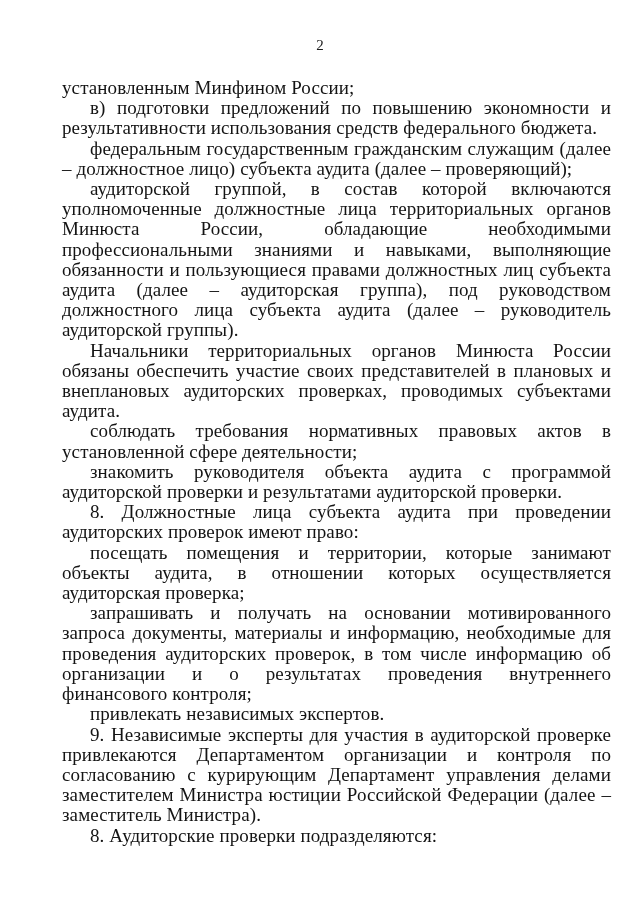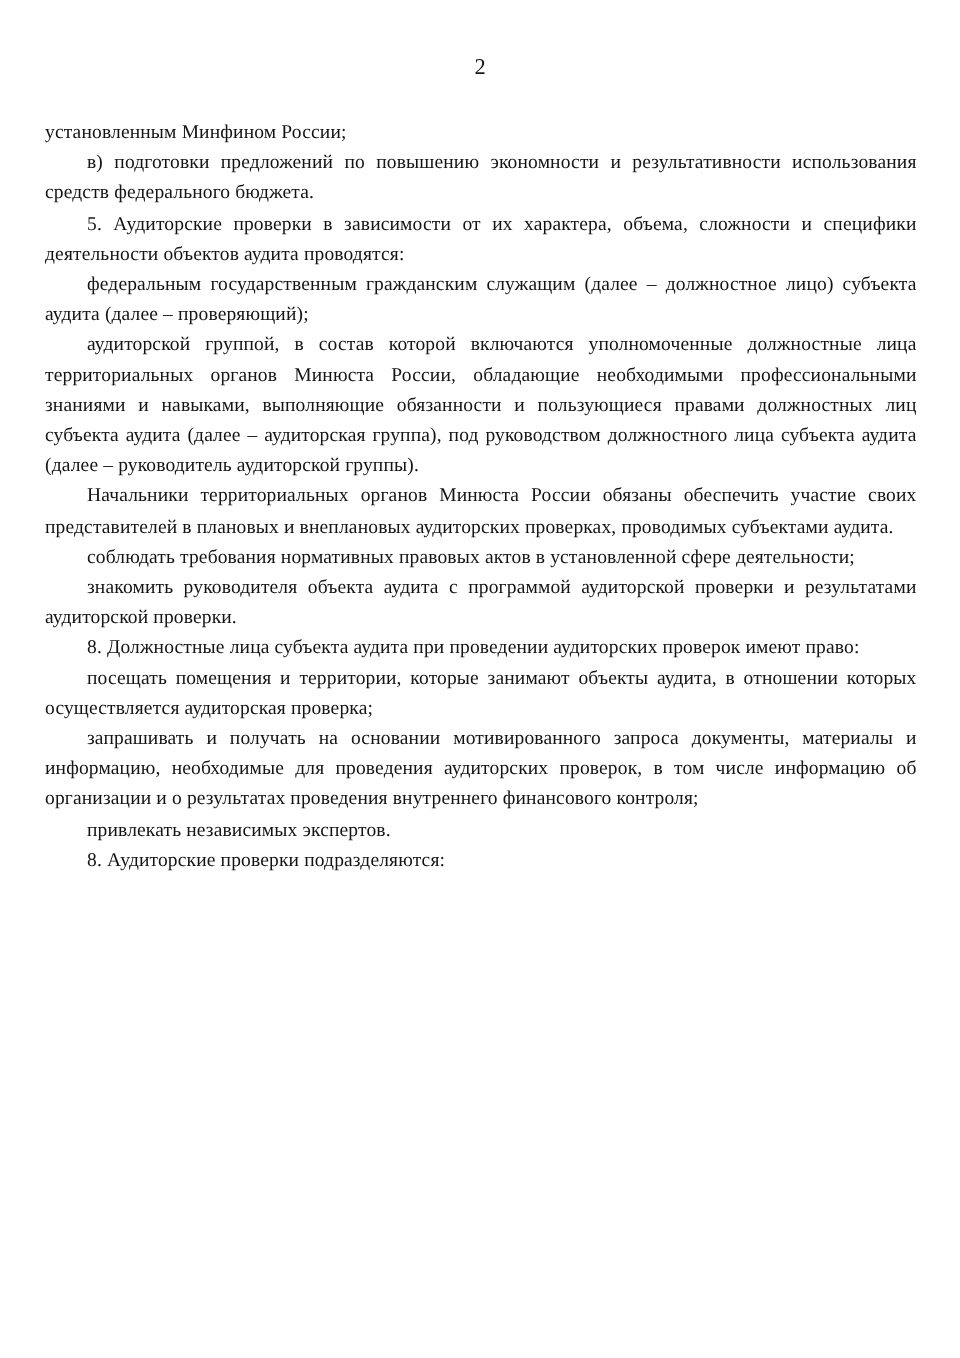--- a/index.html
+++ b/index.html
@@ -18,22 +18,22 @@
     color: #141414;
   }
   .page-number {
     padding-top: 36px;
     text-align: center;
     font-size: 15px;
     line-height: 18px;
     color: #1a1a1a;
   }
   .content {
-    margin: 24px 29px 0 30px;
-    font-size: 13px;
+    margin: 24px 29px 0 62px;
+    font-size: 19px;
     line-height: 20.2px;
     text-align: justify;
     letter-spacing: 0.1px;
   }
   p.para {
     margin: 0;
     padding: 0;
     text-indent: 28px;
   }
   p.para.no-indent {
@@ -42,25 +42,25 @@
 </style>
 </head>
 <body>
 
 <div class="page">
   <div class="page-number">2</div>
 
   <div class="content">
     <p class="para no-indent">установленным Минфином России;</p>
     <p class="para">в) подготовки предложений по повышению экономности и результативности использования средств федерального бюджета.</p>
-    <p class="para">5. Аудиторские проверки в зависимости от их характера, объема, сложности и специфики деятельности объектов аудита проводятся:</p>
     <p class="para">федеральным государственным гражданским служащим (далее – должностное лицо) субъекта аудита (далее – проверяющий);</p>
     <p class="para">аудиторской группой, в состав которой включаются уполномоченные должностные лица территориальных органов Минюста России, обладающие необходимыми профессиональными знаниями и навыками, выполняющие обязанности и пользующиеся правами должностных лиц субъекта аудита (далее – аудиторская группа), под руководством должностного лица субъекта аудита (далее – руководитель аудиторской группы).</p>
     <p class="para">Начальники территориальных органов Минюста России обязаны обеспечить участие своих представителей в плановых и внеплановых аудиторских проверках, проводимых субъектами аудита.</p>
     <p class="para">соблюдать требования нормативных правовых актов в установленной сфере деятельности;</p>
     <p class="para">знакомить руководителя объекта аудита с программой аудиторской проверки и результатами аудиторской проверки.</p>
     <p class="para">8. Должностные лица субъекта аудита при проведении аудиторских проверок имеют право:</p>
     <p class="para">посещать помещения и территории, которые занимают объекты аудита, в отношении которых осуществляется аудиторская проверка;</p>
     <p class="para">запрашивать и получать на основании мотивированного запроса документы, материалы и информацию, необходимые для проведения аудиторских проверок, в том числе информацию об организации и о результатах проведения внутреннего финансового контроля;</p>
     <p class="para">привлекать независимых экспертов.</p>
+    <p class="para">9. Независимые эксперты для участия в аудиторской проверке привлекаются Департаментом организации и контроля по согласованию с курирующим Департамент управления делами заместителем Министра юстиции Российской Федерации (далее – заместитель Министра).</p>
     <p class="para">8. Аудиторские проверки подразделяются:</p>
   </div>
 </div>
 
 </body></html>

